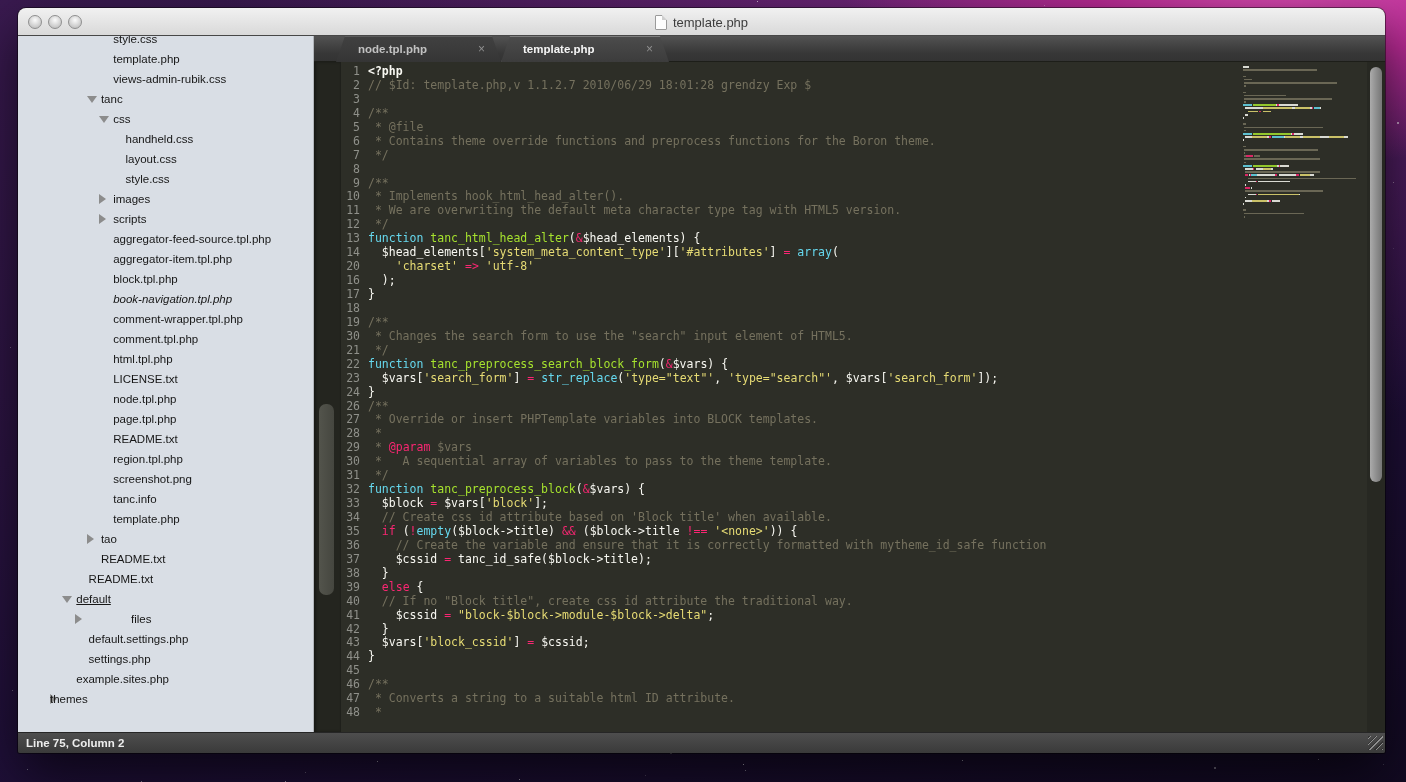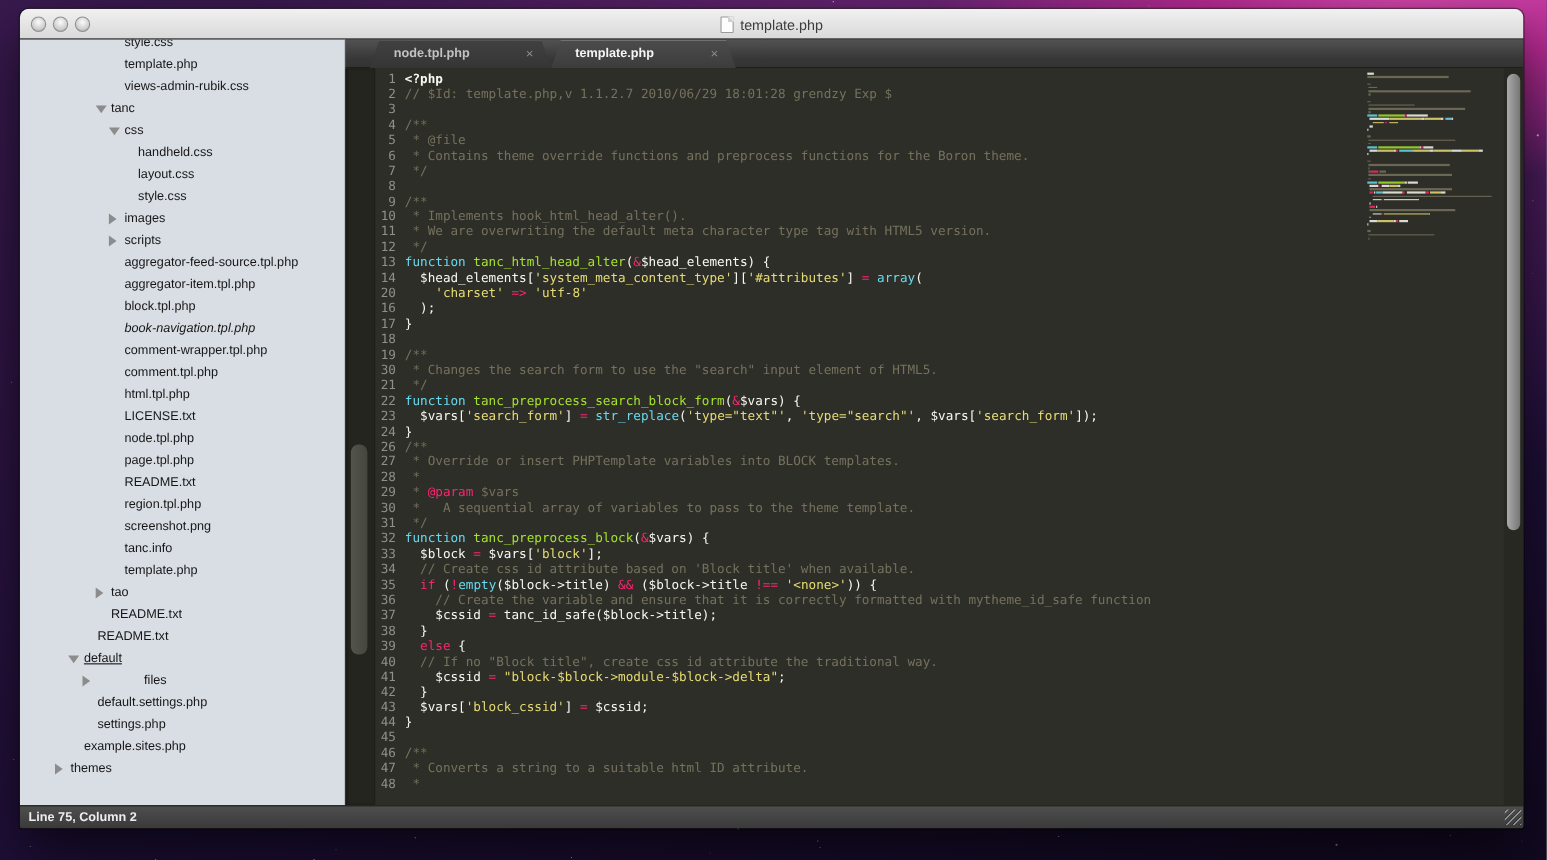--- a/index.html
+++ b/index.html
@@ -400,21 +400,21 @@
               <span class="lbl" style="left: 70.6px;">default.settings.php</span>
             </div>
             <div class="srow">
               <span class="lbl" style="left: 70.6px;">settings.php</span>
             </div>
             <div class="srow">
               <span class="lbl" style="left: 58.3px;">example.sites.php</span>
             </div>
             <div class="srow">
               <span class="tri closed" style="left: 32px;"></span>
-              <span class="lbl" style="left: 46px; text-align: center;">themes</span>
+              <span class="lbl" style="left: 32px; text-align: center;">themes</span>
             </div>
           </div>
       </div>
 
       <div class="edcol">
         <div class="tabbar" id="tabbar">
             <div class="tab inactive">
               <span>node.tpl.php</span>
               <span class="tabx">×</span>
             </div>

